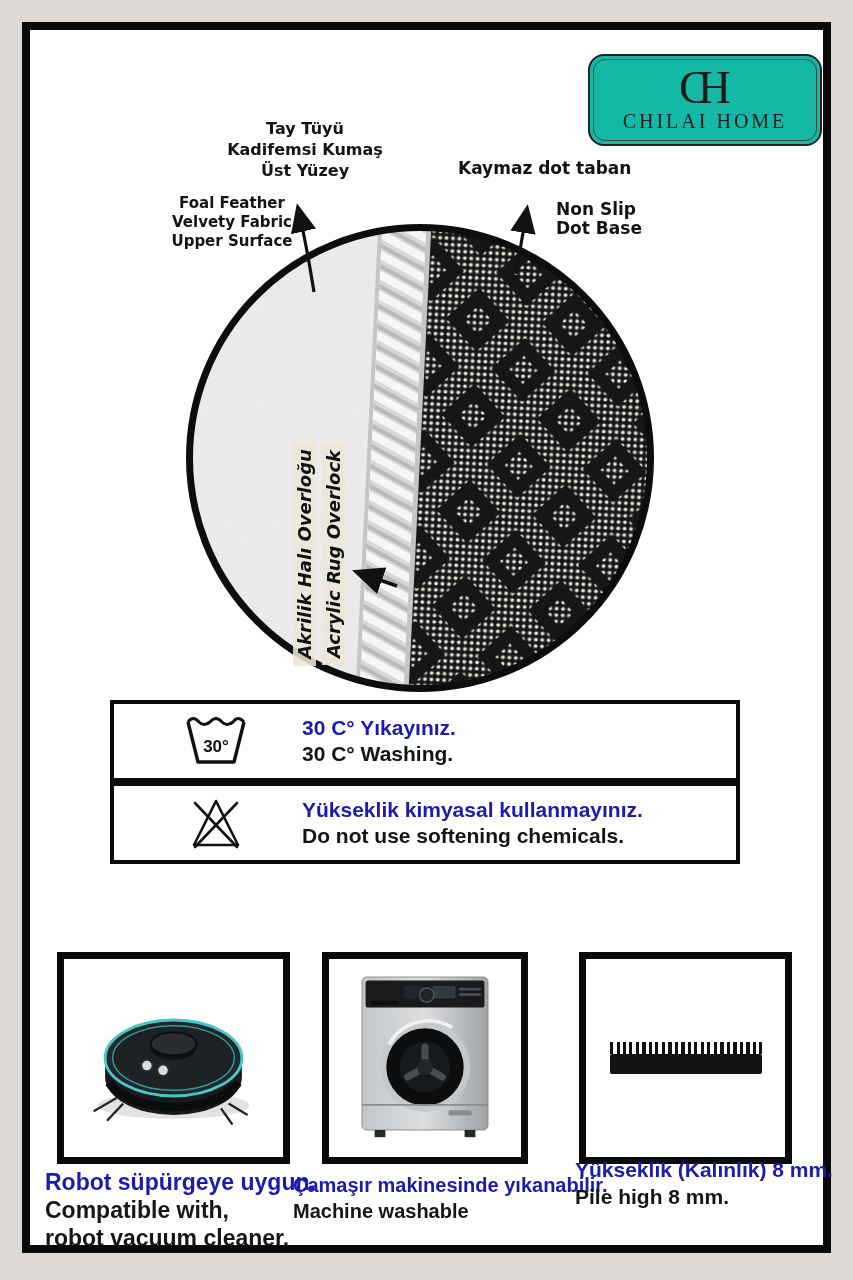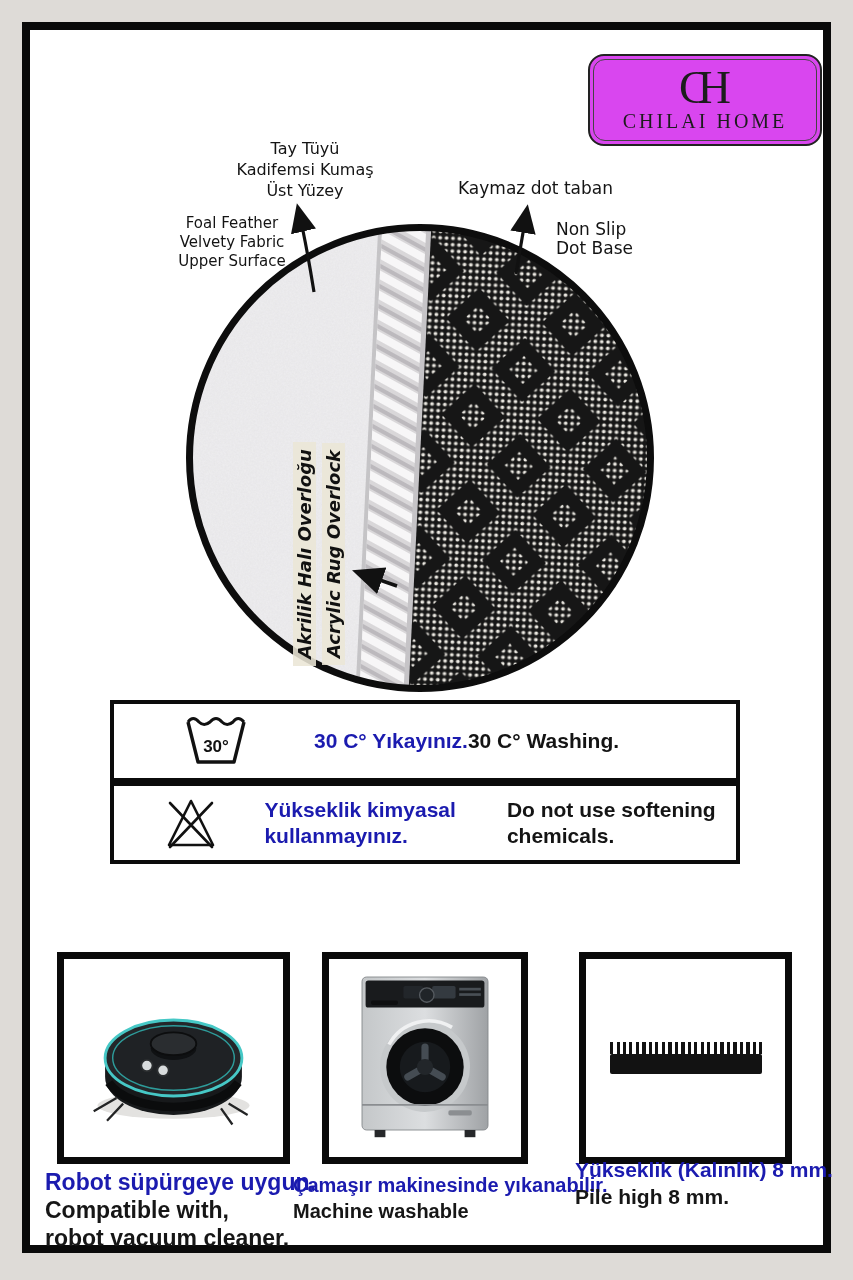--- a/index.html
+++ b/index.html
@@ -1,46 +1,46 @@
 <!DOCTYPE html>
 <html><head>
 <meta charset="utf-8">
 <style>
   html,body{margin:0;padding:0;}
   body{background:#dedbd7;font-family:"DejaVu Sans",sans-serif;}
   .page{position:relative;width:853px;height:1280px;background:#dedbd7;overflow:hidden;}
   .frame{position:absolute;left:22px;top:22px;width:809px;height:1231px;background:#ffffff;border:8px solid #0a0a0a;box-sizing:border-box;}
 
   
-  .logo-box{position:absolute;left:588px;top:54px;width:230px;height:88px;border:2px solid #222;border-radius:16px;background:#d946ef;display:flex;align-items:center;justify-content:center;}
+  .logo-box{position:absolute;left:588px;top:54px;width:230px;height:88px;border:2px solid #222;border-radius:16px;background:#14b8a6;display:flex;align-items:center;justify-content:center;}
   .logo-inner{width:222px;height:80px;border:1px solid #444;border-radius:12px;display:flex;flex-direction:column;align-items:center;justify-content:center;font-family:"Liberation Serif",serif;color:#1c1c1c;}
   .monogram{font-size:46px;line-height:40px;font-weight:400;letter-spacing:-12px;padding-right:12px;}
   .logo-name{font-size:20px;letter-spacing:3px;margin-top:2px;}
 
   
-  .ann{position:absolute;color:#141414;font-weight:normal;margin-top:20px;}
+  .ann{position:absolute;color:#141414;font-weight:bold;}
   .ann div{white-space:nowrap;}
   .tr-top{left:205px;top:118px;width:200px;text-align:center;font-size:16px;line-height:21px;}
   .en-top{left:168px;top:194px;width:128px;text-align:center;font-size:15px;line-height:19px;}
   .kaymaz{left:458px;top:158px;font-size:17px;}
   .nonslip{left:556px;top:200px;width:88px;text-align:left;font-size:17px;line-height:19px;}
 
   
   .overlock{position:absolute;left:192px;top:524px;width:256px;height:60px;transform:rotate(-90deg);text-align:center;font-size:18px;line-height:29px;font-style:italic;font-weight:bold;color:#111;}
   .overlock span{background:rgba(235,230,214,0.88);padding:1px 7px;}
 
   
   .circle-svg{position:absolute;left:183px;top:221px;}
   .arrows-svg{position:absolute;left:0;top:0;pointer-events:none;}
 
   
   .care{position:absolute;left:110px;top:700px;width:630px;}
   .care-row{box-sizing:border-box;height:82px;border:4px solid #0b0b0b;background:#fff;display:flex;align-items:center;}
   .care-icon{width:172px;display:flex;justify-content:center;align-items:center;padding-left:16px;}
-  .care-text{display:flex;flex-direction:row;justify-content:center;font-family:"Liberation Sans",sans-serif;font-weight:bold;font-size:21px;line-height:26px;color:#141414;margin-left:12px;}
+  .care-text{display:flex;flex-direction:column;justify-content:center;font-family:"Liberation Sans",sans-serif;font-weight:bold;font-size:21px;line-height:26px;color:#141414;}
   .blue{color:#1b1baf;}
 
   
   .fbox{position:absolute;top:952px;height:212px;border:7px solid #0a0a0a;background:#fff;box-sizing:border-box;display:flex;align-items:center;justify-content:center;}
   .fbox-robot{left:57px;width:233px;}
   .fbox-washer{left:322px;width:206px;}
   .fbox-pile{left:579px;width:213px;}
 
   .pile-graphic{width:152px;}
   .pile-teeth{height:12px;background:repeating-linear-gradient(90deg,#121212 0 3px,transparent 3px 6.5px);}

